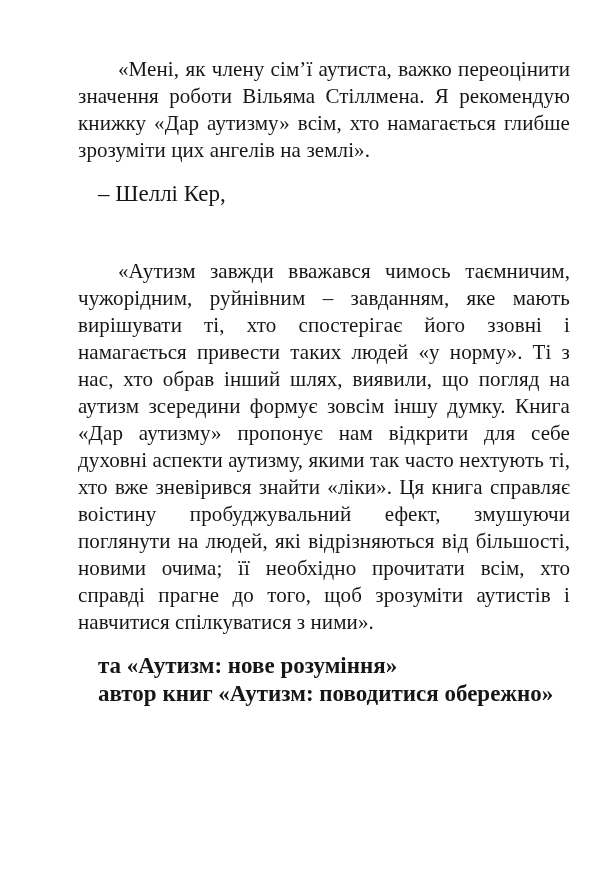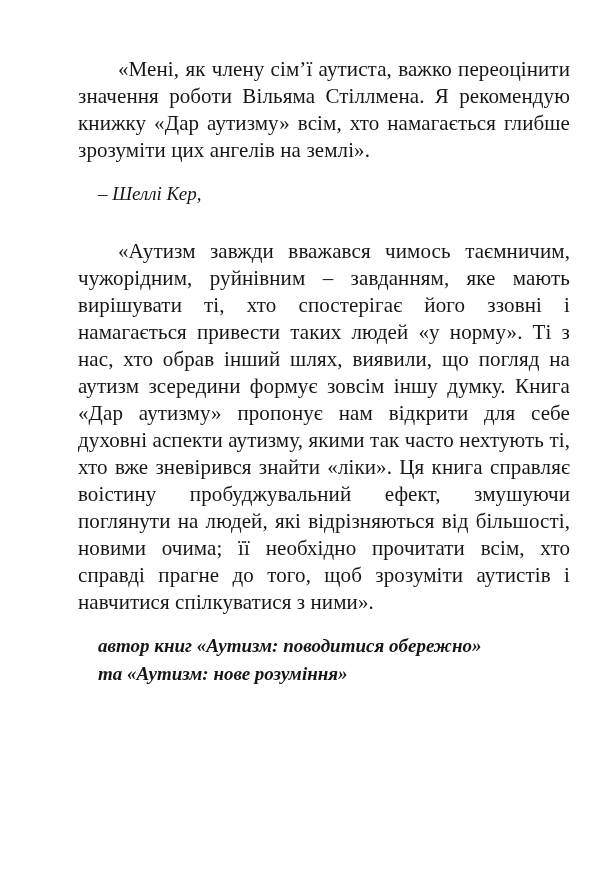--- a/index.html
+++ b/index.html
@@ -25,32 +25,31 @@
   .body-par {
     margin: 0;
     font-size: 21px;
     line-height: 27px;
     text-align: justify;
     text-indent: 40px;
     letter-spacing: 0.1px;
   }
   .attribution {
     margin: 16px 0 0 20px;
-    font-style: italic;
-    font-size: 19px;
+    font-size: 23px;
     line-height: 28px;
   }
   .attribution .attr-line {
     margin: 0;
   }
   .attr-line.bold {
     font-weight: bold;
   }
   .quote-block.second {
-    margin-top: 30px;
+    margin-top: 50px;
   }
   .page-footer {
     position: absolute;
     left: 0;
     top: 840px;
     width: 600px;
     height: 30px;
   }
   .page-number {
     position: absolute;
@@ -80,22 +79,22 @@
     <section class="quote-block first">
       <p class="body-par">«Мені, як члену сім’ї аутиста, важко переоцінити значення роботи Вільяма Стіллмена. Я рекомендую книжку «Дар аутизму» всім, хто намагається глибше зрозуміти цих ангелів на землі».</p>
       <div class="attribution">
         <p class="attr-line attr-name">– Шеллі Кер,</p>
       </div>
     </section>
 
     <section class="quote-block second">
       <p class="body-par">«Аутизм завжди вважався чимось таємничим, чужорідним, руйнівним – завданням, яке мають вирішувати ті, хто спостерігає його ззовні і намагається привести таких людей «у норму». Ті з нас, хто обрав інший шлях, виявили, що погляд на аутизм зсередини формує зовсім іншу думку. Книга «Дар аутизму» пропонує нам відкрити для себе духовні аспекти аутизму, якими так часто нехтують ті, хто вже зневірився знайти «ліки». Ця книга справляє воістину пробуджувальний ефект, змушуючи поглянути на людей, які відрізняються від більшості, новими очима; її необхідно прочитати всім, хто справді прагне до того, щоб зрозуміти аутистів і навчитися спілкуватися з ними».</p>
       <div class="attribution">
+        <p class="attr-line attr-detail bold">та «Аутизм: нове розуміння»</p>
         <p class="attr-line attr-detail bold">автор книг «Аутизм: поводитися обережно»</p>
-        <p class="attr-line attr-detail bold">та «Аутизм: нове розуміння»</p>
       </div>
     </section>
 
   </main>
 
   <footer class="page-footer">
     <span class="speck s1"></span>
     <span class="speck s2"></span>
     <span class="speck s3"></span>
     <div class="page-number">4</div>

